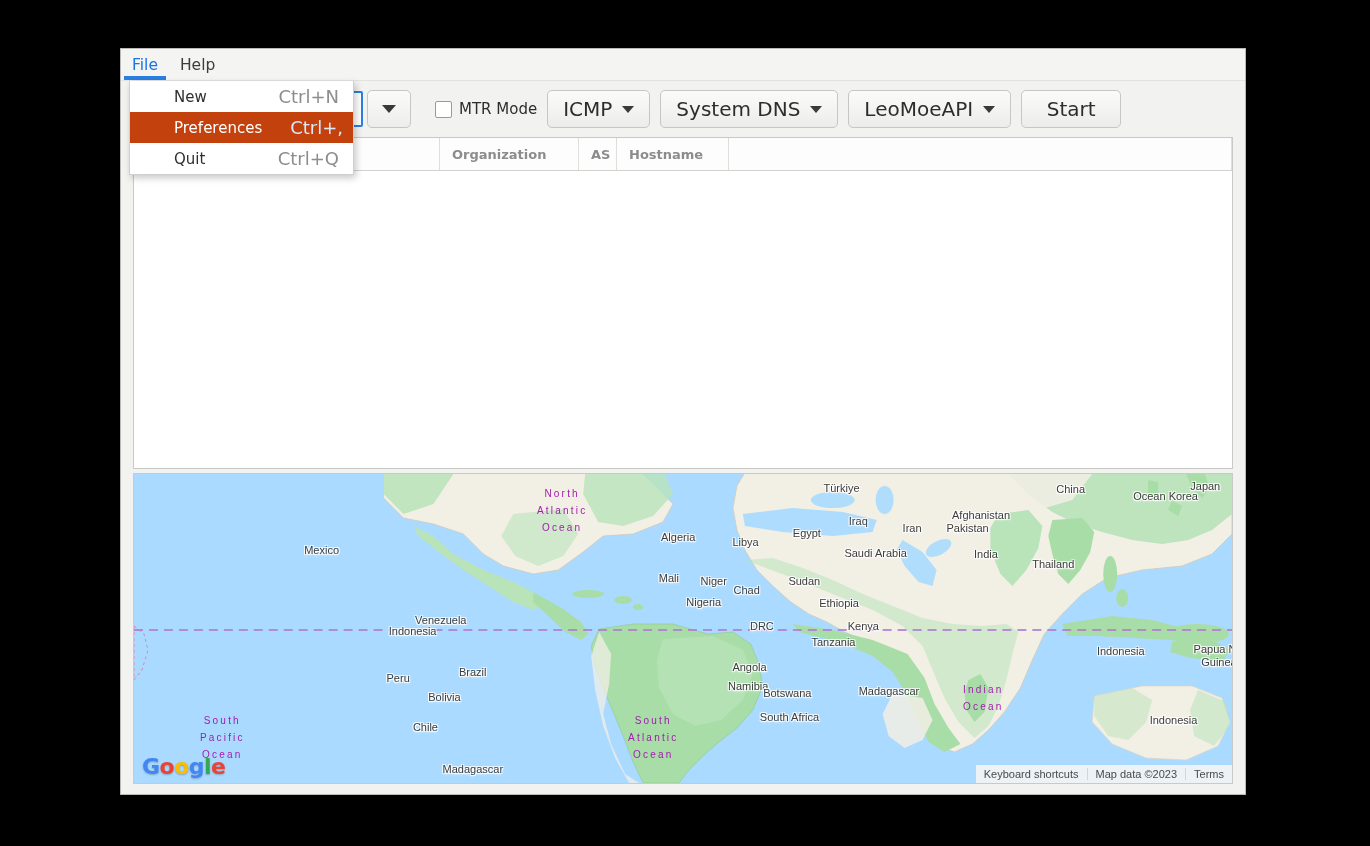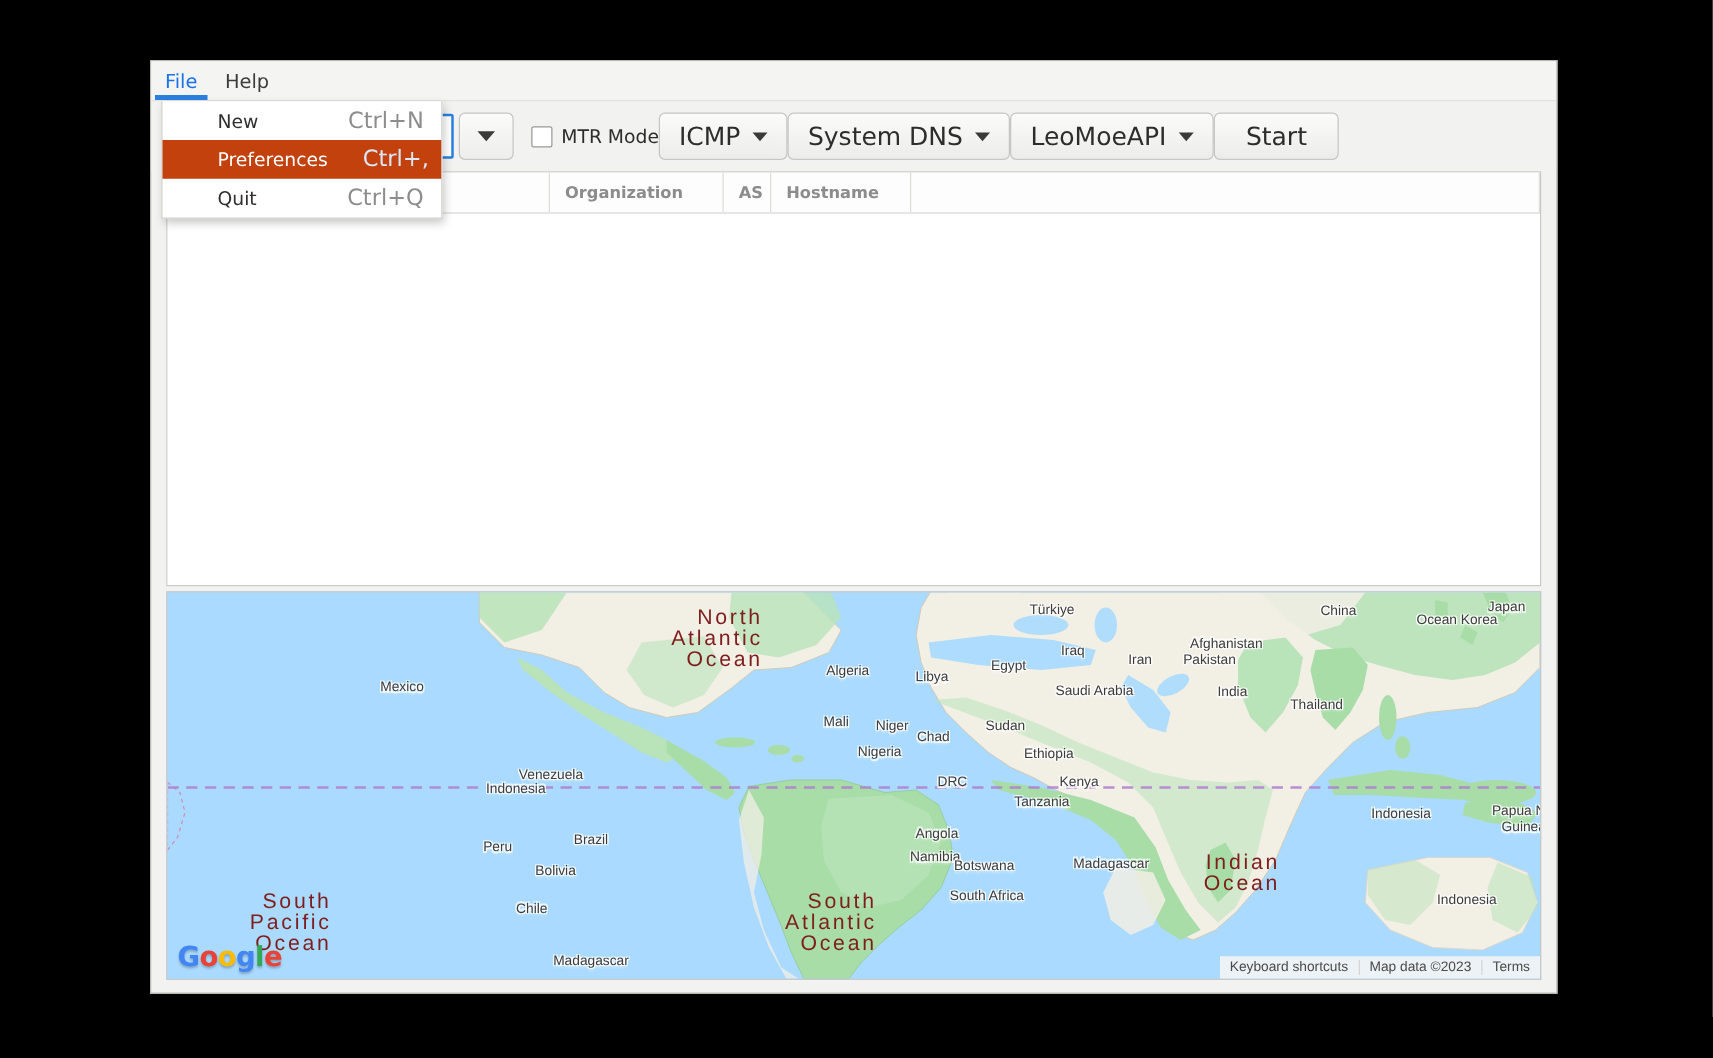--- a/index.html
+++ b/index.html
@@ -73,20 +73,21 @@
   .menu-item .mi-accel { color: #8d8d8d; font-size: 18px; margin-left: 28px; }
   .menu-item.highlight { background: #c2410c; color: #fff; }
   .menu-item.highlight .mi-accel { color: #dbe8fb; }
 
   
   #toolbar {
     height: 56px;
     display: flex;
     align-items: center;
     padding: 0 12px;
+    gap: 10px;
     background: #f2f2f0;
   }
   #target-combo {
     display: flex;
     align-items: center;
   }
   #target-input {
     width: 230px; height: 36px;
     border: 2px solid #2a7fe0;
     border-radius: 2px;
@@ -196,25 +197,25 @@
     color: #3c3c3c;
     font-size: 11px;
     white-space: nowrap;
     text-shadow:
       -1px -1px 0 rgba(255,255,255,.85), 1px -1px 0 rgba(255,255,255,.85),
       -1px  1px 0 rgba(255,255,255,.85), 1px  1px 0 rgba(255,255,255,.85),
        0    2px 2px rgba(255,255,255,.6);
     pointer-events: none;
   }
   .map-label.ocean {
-    color: #7f1d1d;
+    color: #a21caf;
     letter-spacing: 2.2px;
     text-shadow: none;
-    font-size: 17px;
-    text-align: right;
+    font-size: 10px;
+    text-align: center;
     line-height: 17px;
   }
 
   #google-logo {
     position: absolute;
     left: 8px; bottom: 5px;
     font-family: "DejaVu Sans", sans-serif;
     font-size: 22px;
     font-weight: bold;
     letter-spacing: -0.5px;

